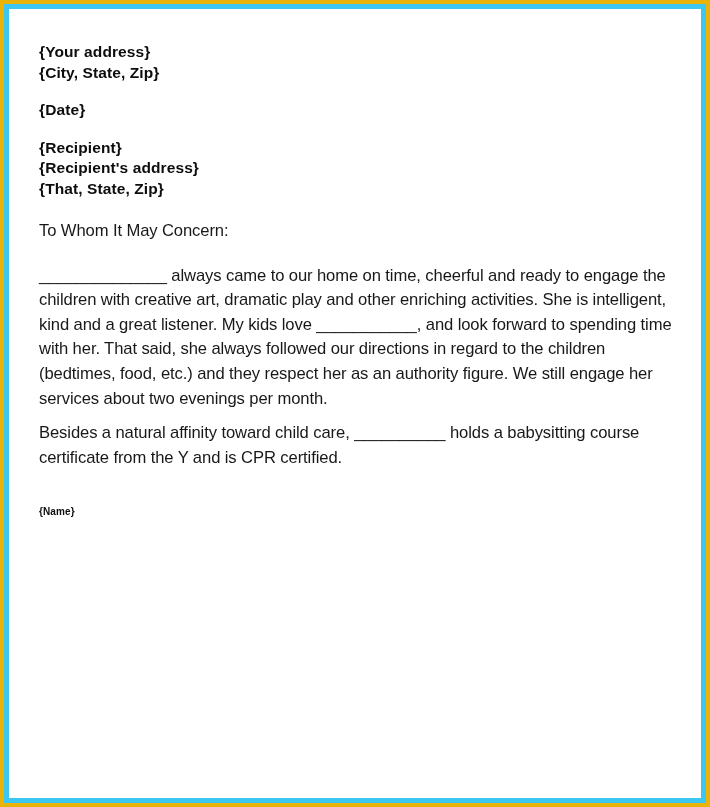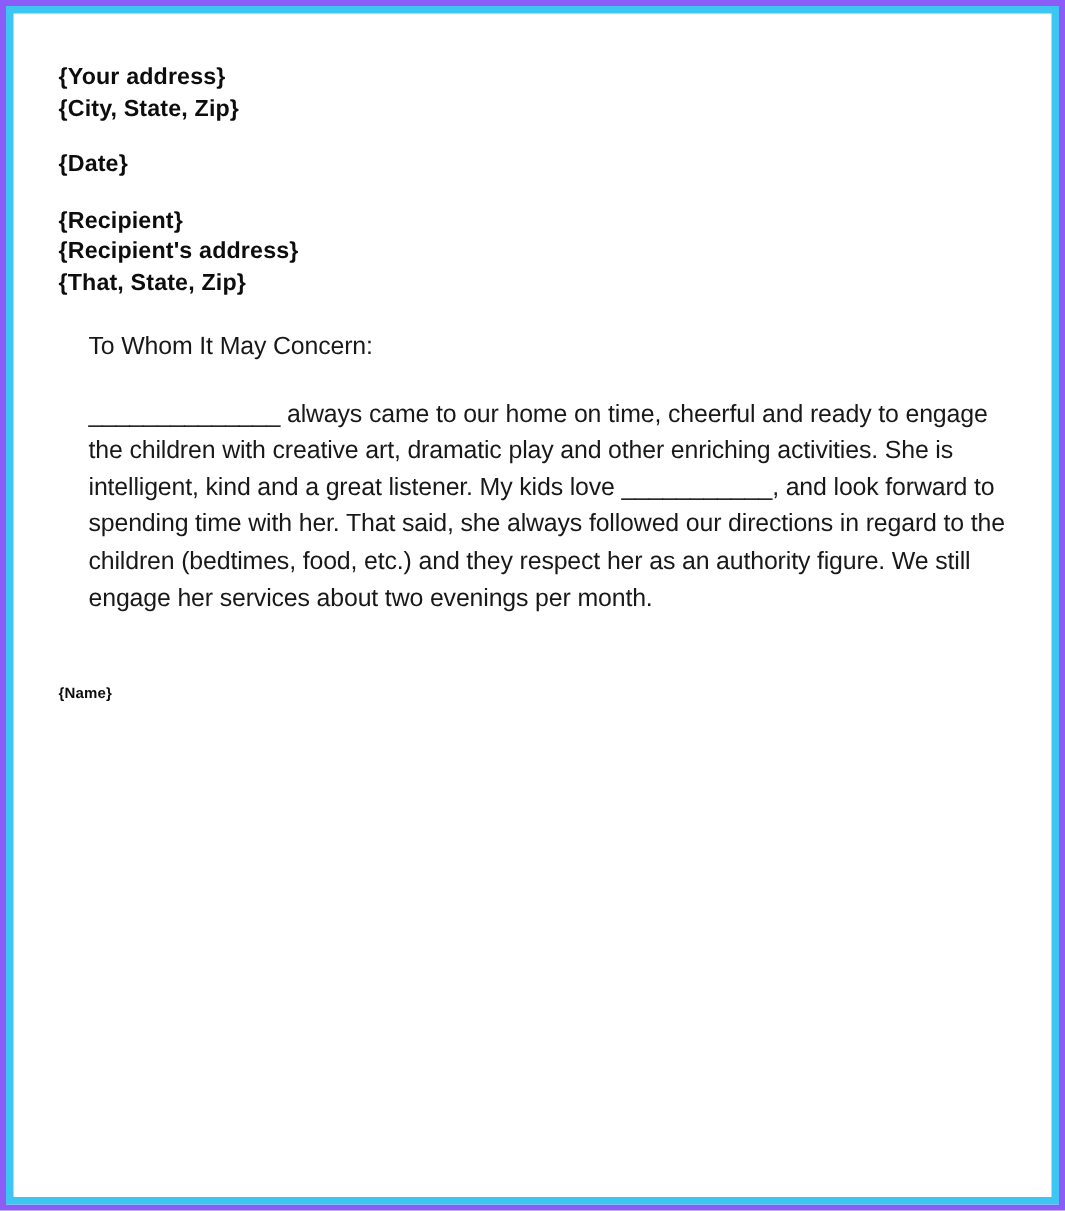--- a/index.html
+++ b/index.html
@@ -14,21 +14,21 @@
     overflow: hidden;
   }
 
   .page-frame {
     position: absolute;
     left: 0;
     top: 0;
     width: 710px;
     height: 807px;
     box-sizing: border-box;
-    background: #8b5cf6;
+    background: #eab308;
     padding: 4px;
   }
 
   .border-band {
     box-sizing: border-box;
     width: 100%;
     height: 100%;
     border: 5px solid #3ec6f3;
     background: #ffffff;
     padding: 3px;
@@ -59,21 +59,20 @@
     white-space: pre-line;
   }
 
   .body-block {
     font-weight: normal;
     font-size: 16.6px;
     line-height: 24.6px;
     letter-spacing: -0.1px;
     color: #181818;
     white-space: pre-line;
-    margin-left: 20px;
   }
 
   .signoff-block {
     font-weight: normal;
     font-size: 16.6px;
     line-height: 24.6px;
     color: #181818;
   }
 
   .name-block {
@@ -118,20 +117,21 @@
 
       <div class="gap-para"></div>
 
 
       <div class="gap-para"></div>
 
       <div class="block body-block">______________ always came to our home on time, cheerful and ready to engage the children with creative art, dramatic play and other enriching activities. She is intelligent, kind and a great listener. My kids love ___________, and look forward to spending time with her. That said, she always followed our directions in regard to the children (bedtimes, food, etc.) and they respect her as an authority figure. We still engage her services about two evenings per month.</div>
 
       <div class="gap-para"></div>
 
+      <div class="block body-block">Besides a natural affinity toward child care, __________ holds a babysitting course certificate from the Y and is CPR certified.</div>
 
       <div class="gap-para"></div>
 
 
       <div class="gap-signoff"></div>
 
 
       <div class="gap-name"></div>
 
       <div class="block name-block">{Name}</div>

